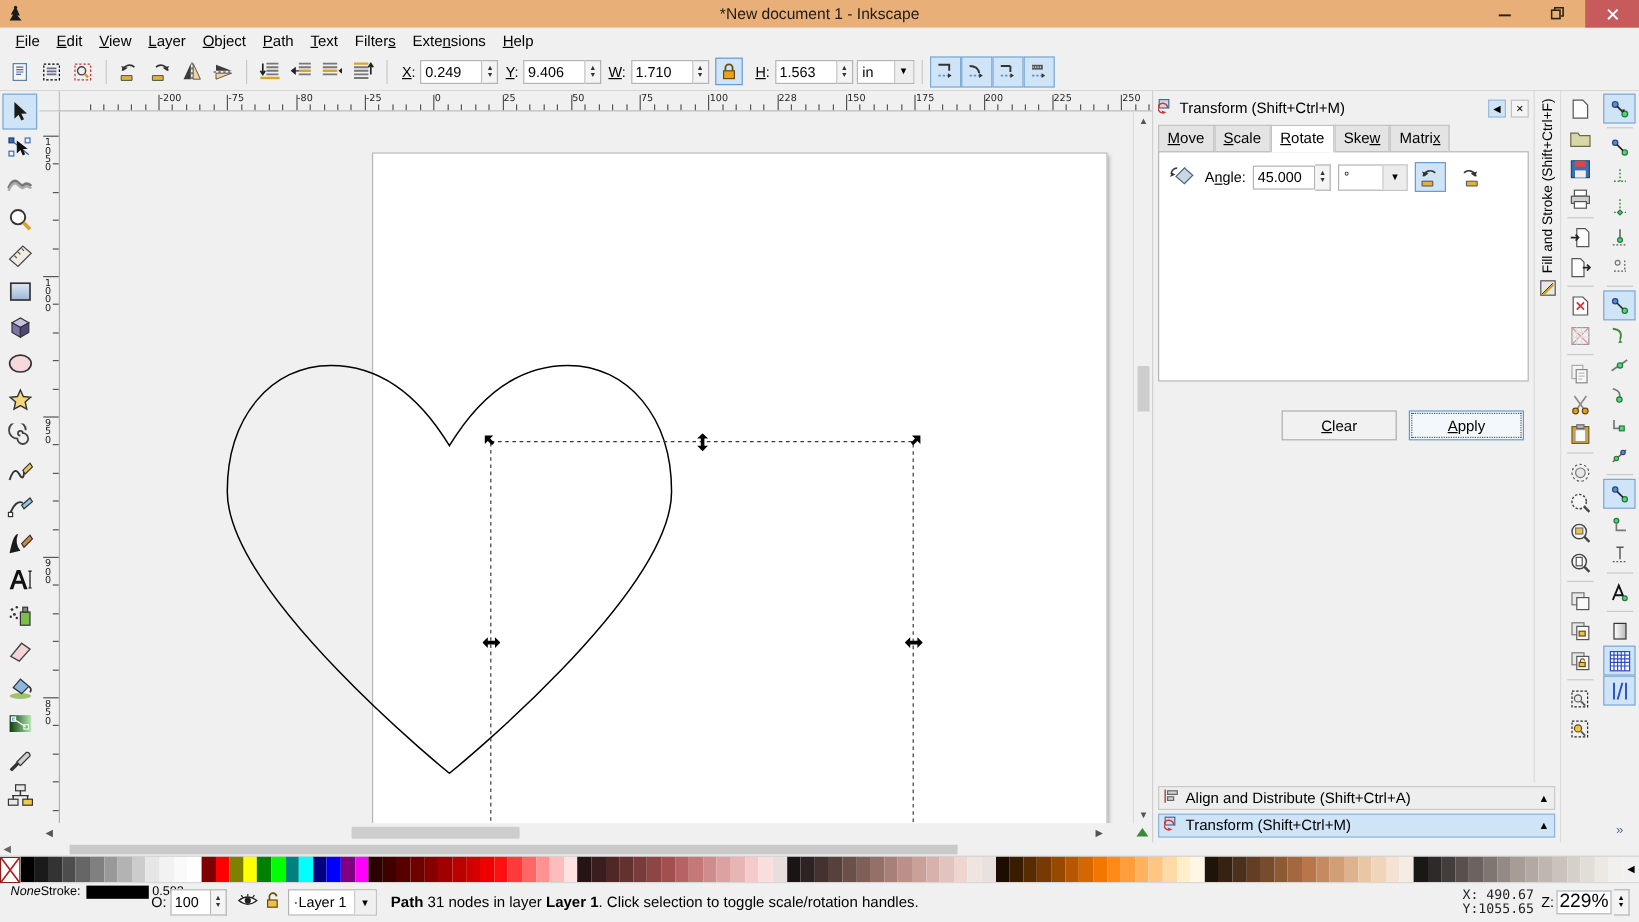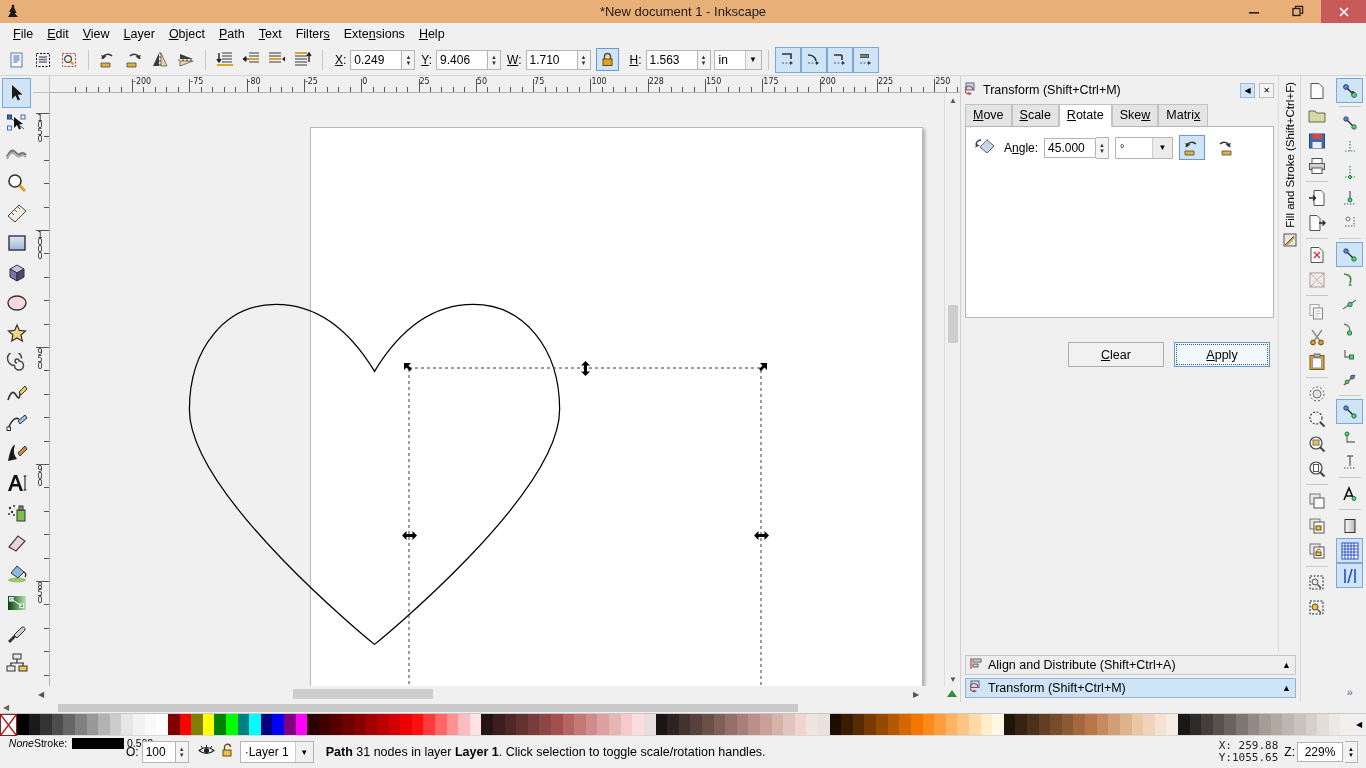--- a/index.html
+++ b/index.html
@@ -103,21 +103,21 @@
   .strokeswatch{ width:52px; height:11px; background:#000; display:inline-block; }
   .opacity{ display:flex; align-items:center; gap:3px; margin-left:6px; }
   .layerbox{ display:flex; align-items:center; gap:6px; margin-left:9px; }
   .layersel{ display:flex; align-items:center; border:1px solid #b4b4b4; background:#fff; height:22px; }
   .layersel .lv{ padding:0 6px 0 4px; font-size:12px; }
   .layersel .la{ width:18px; height:20px; background:#f0f0f0; border-left:1px solid #ccc; display:flex; align-items:center; justify-content:center; font-size:8px;}
   .statusmsg{ margin-left:12px; font-size:12.5px; flex:1 1 auto; }
   .statusmsg b{ font-weight:bold; }
   .coords{ font-family:"DejaVu Sans Mono", monospace; font-size:11px; line-height:12px; color:#222; }
   .zoombox{ display:flex; align-items:center; gap:2px; margin:0 8px 0 6px; }
-  .zoombox input{ width:46px; height:20px; border:1px solid #b4b4b4; text-align:center; font-size:12px; font-family:"Liberation Sans",sans-serif;}
+  .zoombox input{ width:46px; height:20px; border:1px solid #b4b4b4; text-align:center; font-size:16px; font-family:"Liberation Sans",sans-serif;}
 
   
   .dock{ width:340px; background:#f0f0f0; display:flex; flex-direction:column; flex:0 0 340px; border-left:1px solid #d0d0d0;}
   .dockmain{ flex:1 1 auto; display:flex; min-height:0; }
   .dockcontent{ flex:1 1 auto; display:flex; flex-direction:column; padding:4px 4px 0 4px; min-width:0;}
   .dockvtabs{ width:22px; background:#f0f0f0; flex:0 0 22px; position:relative; border-left:1px solid #dadada;}
   .vtab{ position:absolute; top:6px; left:0; width:22px; height:190px;
          display:flex; align-items:flex-start; justify-content:center; }
   .vtab-label{ writing-mode:vertical-rl; transform:rotate(180deg); font-size:11.5px; white-space:nowrap;
                margin-bottom:3px; }
@@ -1260,21 +1260,21 @@
         <span class="lv">·<span>Layer 1</span></span>
         <span class="la">▼</span>
       </div>
     </div>
     <div class="statusmsg">
       <b>Path</b>
       <span>31 nodes in layer</span>
       <b>Layer 1</b><span>. Click selection to toggle scale/rotation handles.</span>
     </div>
     <div class="coords">
-      <div><span>X:</span> <span>259.88</span></div>
+      <div><span>X:</span> <span>490.67</span></div>
       <div><span>Y:</span><span>1055.65</span></div>
     </div>
     <div class="zoombox">
       <span>Z:</span>
       <input value="229%" style="">
       <div class="arrows" style="height:22px;border:1px solid #b4b4b4;border-left:none;background:#f4f4f4;display:flex;flex-direction:column;align-items:center;justify-content:center;width:13px;">
           <span style="font-size:6px;line-height:6px;">▲</span>
           <span style="font-size:6px;line-height:6px;">▼</span>
         </div>
     </div>

